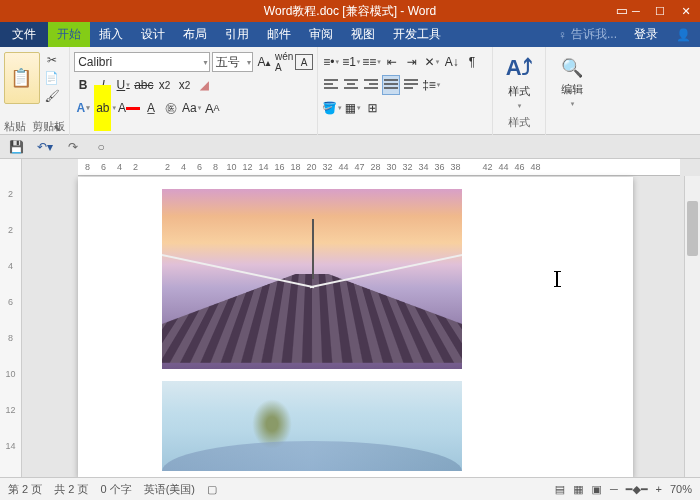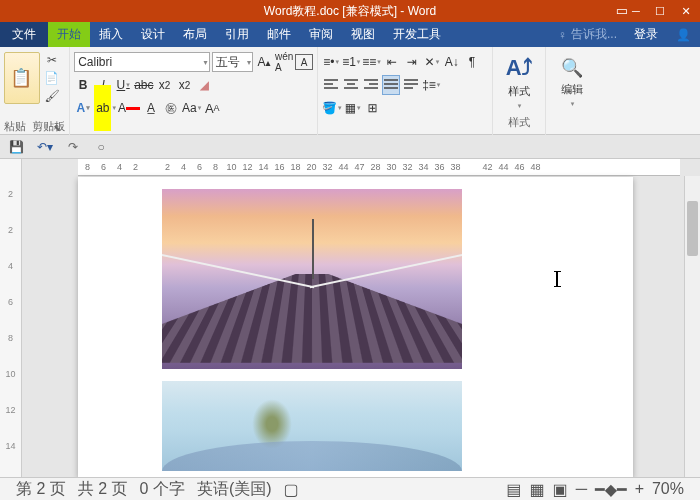--- a/index.html
+++ b/index.html
@@ -56,21 +56,21 @@
 .rails::before{left:-10%;transform:skewY(12deg);border-left:2px solid #eee}
 .rails::after{right:-10%;transform:skewY(-12deg);border-right:2px solid #eee}
 .watercolor{height:90px;background:linear-gradient(180deg,#d8e8f0 0%,#c0ddeb 35%,#b8d8e8 55%,#a0c5db 100%);position:relative}
 .watercolor::before{content:"";position:absolute;left:30%;top:20%;width:40px;height:50px;background:radial-gradient(ellipse,#8a9a68 20%,transparent 70%);border-radius:50%}
 .watercolor::after{content:"";position:absolute;bottom:0;left:0;right:0;height:30px;background:linear-gradient(90deg,#7a95b8 0%,#8aa5c8 50%,#7090b0 100%);opacity:.6;border-radius:50% 50% 0 0/100% 100% 0 0}
 .cursor{position:absolute;top:112px;left:556px;width:1px;height:16px;border-left:1px solid #000;border-right:1px solid #000}
 .cursor::before,.cursor::after{content:"";position:absolute;left:-3px;width:7px;height:1px;background:#000}
 .cursor::before{top:0}.cursor::after{bottom:0}
 .scroll-v{position:absolute;right:0;top:17px;bottom:0;width:16px;background:#f0f0f0;border-left:1px solid #ccc}
 .scroll-v::before{content:"";position:absolute;left:2px;right:2px;top:25px;height:55px;background:#c0c0c0;border-radius:2px}
-.status{height:23px;background:#f3f3f3;border-top:1px solid #c9c9c9;display:flex;align-items:center;font-size:16px;color:#555;padding:0 16px;gap:12px}
+.status{height:23px;background:#f3f3f3;border-top:1px solid #c9c9c9;display:flex;align-items:center;font-size:11px;color:#555;padding:0 8px;gap:12px}
 .status-right{margin-left:auto;display:flex;align-items:center;gap:8px}
 .drop{font-size:7px;margin-left:1px;color:#888}
 </style>
 </head>
 <body>
 
 <div class="titlebar">
   <span class="title">Word教程.doc [兼容模式] - Word</span>
   <span class="sysicon">▭</span>
   <div class="winbtns">

